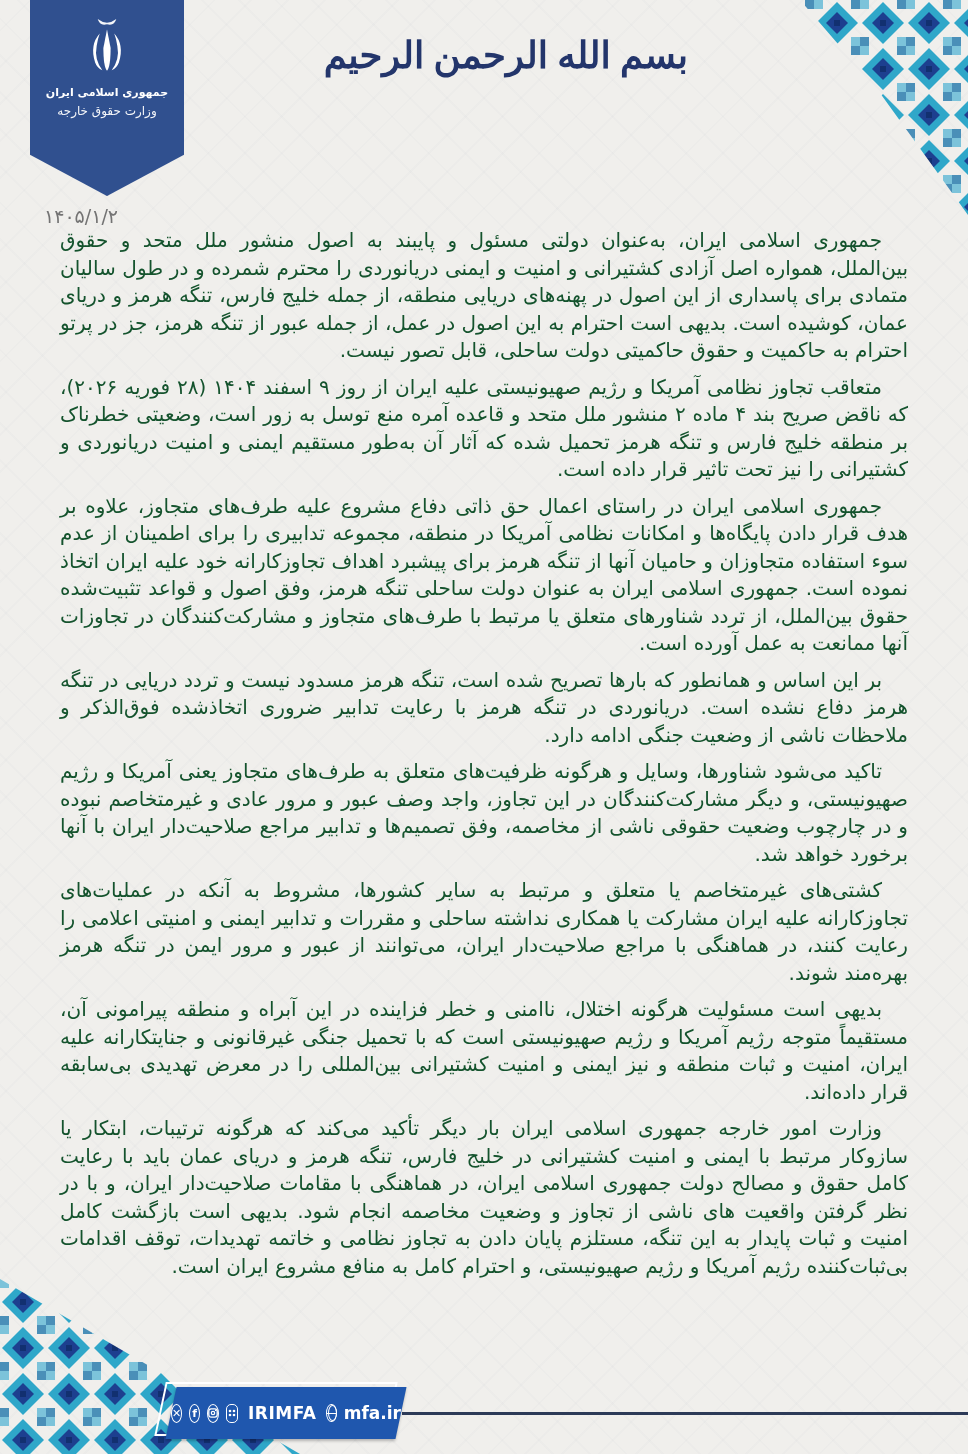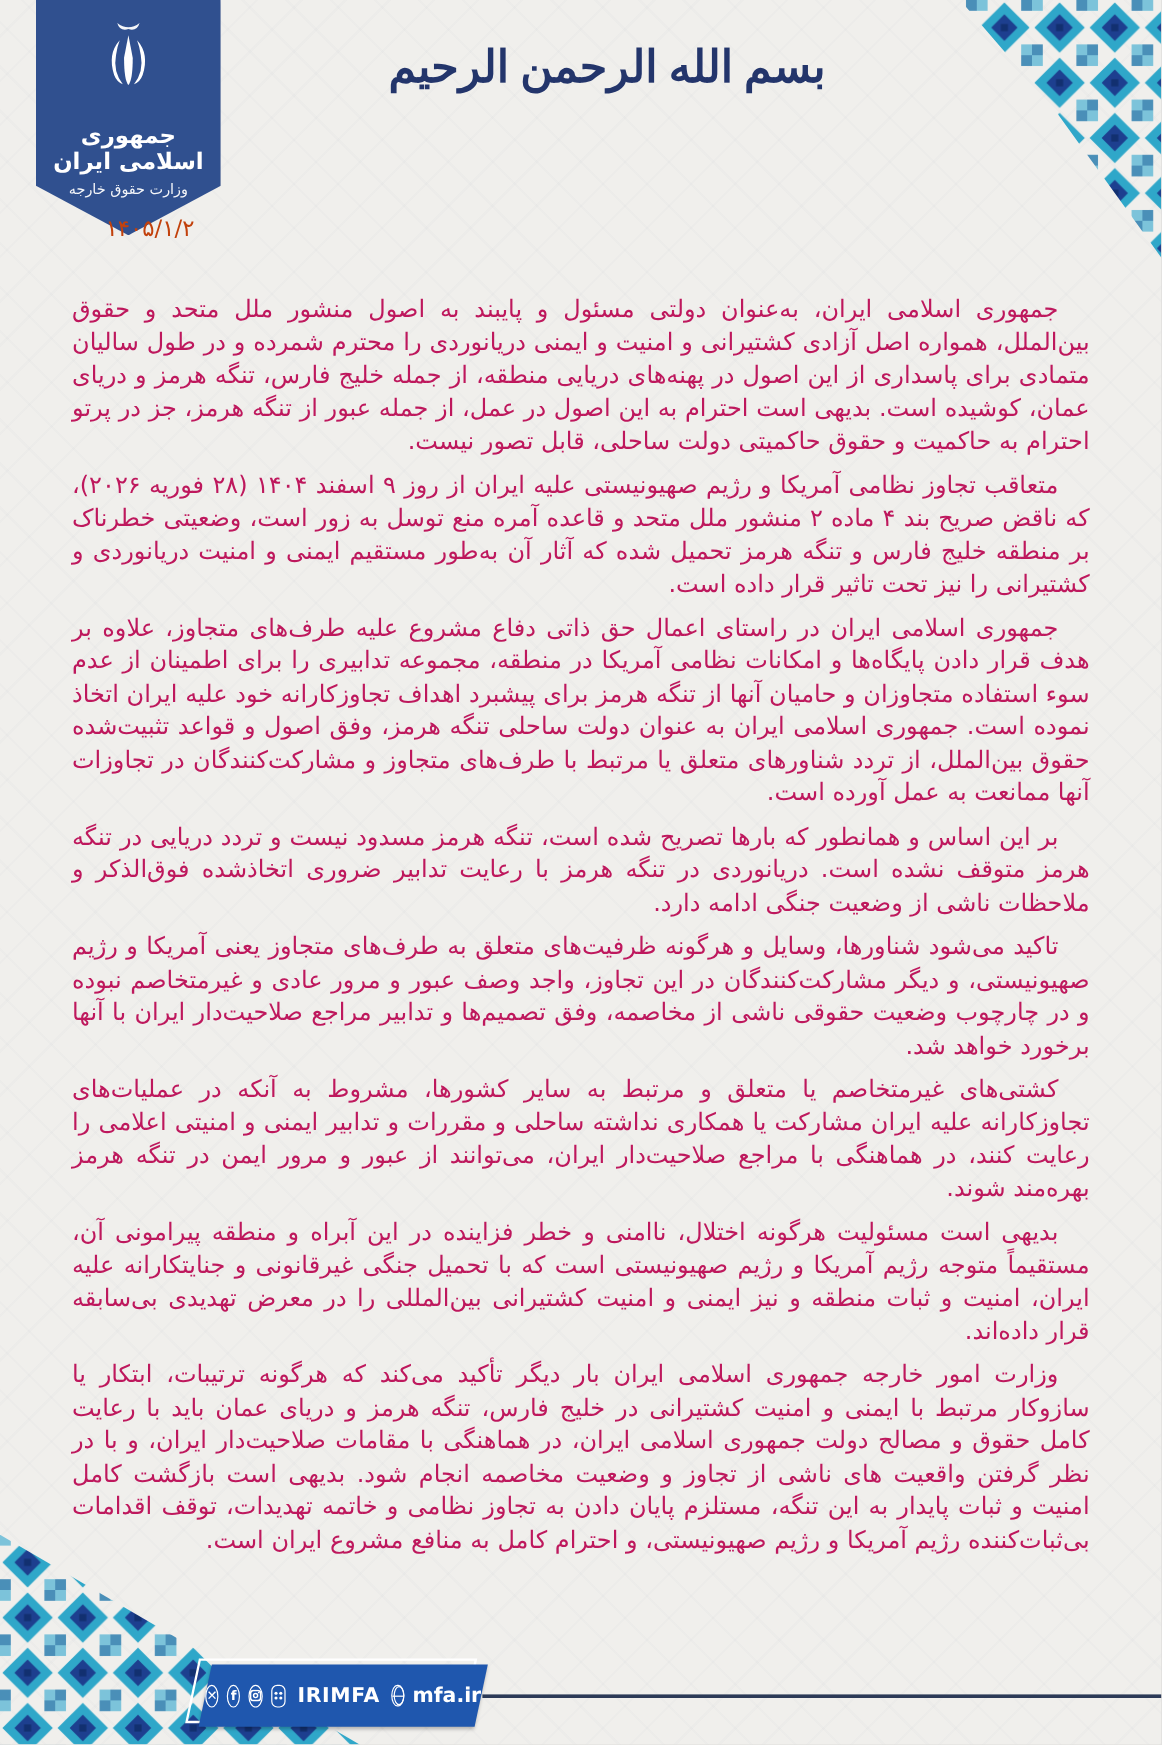--- a/index.html
+++ b/index.html
@@ -29,51 +29,50 @@
   
   .pennant{
     position:absolute; left:30px; top:0; width:154px; height:196px;
     background:#30508f;
     clip-path:polygon(0 0, 100% 0, 100% 79%, 50% 100%, 0 79%);
     display:flex; flex-direction:column; align-items:center;
     color:#fff; text-align:center;
     box-shadow:0 2px 4px rgba(0,0,0,.25);
   }
   .pennant .emblem{ margin-top:16px; width:58px; height:62px; }
-  .pennant .org1{ margin-top:24px; font-size:19px; font-weight:bold; direction:rtl; }
+  .pennant .org1{ margin-top:8px; font-size:11px; font-weight:bold; direction:rtl; }
   .pennant .org2{ margin-top:5px; font-size:12px; direction:rtl; opacity:.95; }
 
   
   .bismillah{
     position:absolute; top:34px; left:50%; transform:translateX(-44%);
     font-family:Liberation Serif, serif;
     font-size:37px; font-weight:bold; color:#23356b;
     direction:rtl; white-space:nowrap; letter-spacing:1px;
   }
 
   
   .title{
     position:absolute; top:136px; left:120px; right:120px;
     text-align:center; direction:rtl;
     font-weight:bold; color:#0d1322;
     font-size:25.5px; line-height:37px;
   }
   .date{
-    position:absolute; top:180px; left:44px;
-    font-size:19px; color:#c2410c; letter-spacing:7px;
+    position:absolute; top:205px; left:44px;
+    font-size:19px; color:#737373; letter-spacing:7px;
     direction:ltr; unicode-bidi:bidi-override;
     white-space:nowrap;
-    margin-left:44px;
   }
 
   
   .body-text{
-    position:absolute; top:244px; left:60px; right:60px;
+    position:absolute; top:227px; left:60px; right:60px;
     direction:rtl; text-align:justify;
-    color:#be185d; font-size:20px; line-height:27.5px;
+    color:#14532d; font-size:20px; line-height:27.5px;
   }
   .body-text p{ margin:0 0 9px; text-indent:26px; }
 
   
   .footer-line{
     position:absolute; top:1412px; left:402px; right:0;
     height:2.5px; background:#2c3a57;
   }
   .footer-banner-ghost{
     position:absolute; left:160px; top:1382px; width:232px; height:54px;
@@ -157,21 +156,21 @@
 
   <div class="bismillah">بسم الله الرحمن الرحیم</div>
 
 
   <div class="date">۱۴۰۵/۱/۲</div>
 
   <div class="body-text">
     <p>جمهوری اسلامی ایران، به‌عنوان دولتی مسئول و پایبند به اصول منشور ملل متحد و حقوق بین‌الملل، همواره اصل آزادی کشتیرانی و امنیت و ایمنی دریانوردی را محترم شمرده و در طول سالیان متمادی برای پاسداری از این اصول در پهنه‌های دریایی منطقه، از جمله خلیج فارس، تنگه هرمز و دریای عمان، کوشیده است. بدیهی است احترام به این اصول در عمل، از جمله عبور از تنگه هرمز، جز در پرتو احترام به حاکمیت و حقوق حاکمیتی دولت ساحلی، قابل تصور نیست.</p>
     <p>متعاقب تجاوز نظامی آمریکا و رژیم صهیونیستی علیه ایران از روز ۹ اسفند ۱۴۰۴ (۲۸ فوریه ۲۰۲۶)، که ناقض صریح بند ۴ ماده ۲ منشور ملل متحد و قاعده آمره منع توسل به زور است، وضعیتی خطرناک بر منطقه خلیج فارس و تنگه هرمز تحمیل شده که آثار آن به‌طور مستقیم ایمنی و امنیت دریانوردی و کشتیرانی را نیز تحت تاثیر قرار داده است.</p>
     <p>جمهوری اسلامی ایران در راستای اعمال حق ذاتی دفاع مشروع علیه طرف‌های متجاوز، علاوه بر هدف قرار دادن پایگاه‌ها و امکانات نظامی آمریکا در منطقه، مجموعه تدابیری را برای اطمینان از عدم سوء استفاده متجاوزان و حامیان آنها از تنگه هرمز برای پیشبرد اهداف تجاوزکارانه خود علیه ایران اتخاذ نموده است. جمهوری اسلامی ایران به عنوان دولت ساحلی تنگه هرمز، وفق اصول و قواعد تثبیت‌شده حقوق بین‌الملل، از تردد شناورهای متعلق یا مرتبط با طرف‌های متجاوز و مشارکت‌کنندگان در تجاوزات آنها ممانعت به عمل آورده است.</p>
-    <p>بر این اساس و همانطور که بارها تصریح شده است، تنگه هرمز مسدود نیست و تردد دریایی در تنگه هرمز متوقف نشده است. دریانوردی در تنگه هرمز با رعایت تدابیر ضروری اتخاذشده فوق‌الذکر و ملاحظات ناشی از وضعیت جنگی ادامه دارد.</p>
+    <p>بر این اساس و همانطور که بارها تصریح شده است، تنگه هرمز مسدود نیست و تردد دریایی در تنگه هرمز دفاع نشده است. دریانوردی در تنگه هرمز با رعایت تدابیر ضروری اتخاذشده فوق‌الذکر و ملاحظات ناشی از وضعیت جنگی ادامه دارد.</p>
     <p>تاکید می‌شود شناورها، وسایل و هرگونه ظرفیت‌های متعلق به طرف‌های متجاوز یعنی آمریکا و رژیم صهیونیستی، و دیگر مشارکت‌کنندگان در این تجاوز، واجد وصف عبور و مرور عادی و غیرمتخاصم نبوده و در چارچوب وضعیت حقوقی ناشی از مخاصمه، وفق تصمیم‌ها و تدابیر مراجع صلاحیت‌دار ایران با آنها برخورد خواهد شد.</p>
     <p>کشتی‌های غیرمتخاصم یا متعلق و مرتبط به سایر کشورها، مشروط به آنکه در عملیات‌های تجاوزکارانه علیه ایران مشارکت یا همکاری نداشته ساحلی و مقررات و تدابیر ایمنی و امنیتی اعلامی را رعایت کنند، در هماهنگی با مراجع صلاحیت‌دار ایران، می‌توانند از عبور و مرور ایمن در تنگه هرمز بهره‌مند شوند.</p>
     <p>بدیهی است مسئولیت هرگونه اختلال، ناامنی و خطر فزاینده در این آبراه و منطقه پیرامونی آن، مستقیماً متوجه رژیم آمریکا و رژیم صهیونیستی است که با تحمیل جنگی غیرقانونی و جنایتکارانه علیه ایران، امنیت و ثبات منطقه و نیز ایمنی و امنیت کشتیرانی بین‌المللی را در معرض تهدیدی بی‌سابقه قرار داده‌اند.</p>
     <p>وزارت امور خارجه جمهوری اسلامی ایران بار دیگر تأکید می‌کند که هرگونه ترتیبات، ابتکار یا سازوکار مرتبط با ایمنی و امنیت کشتیرانی در خلیج فارس، تنگه هرمز و دریای عمان باید با رعایت کامل حقوق و مصالح دولت جمهوری اسلامی ایران، در هماهنگی با مقامات صلاحیت‌دار ایران، و با در نظر گرفتن واقعیت های ناشی از تجاوز و وضعیت مخاصمه انجام شود. بدیهی است بازگشت کامل امنیت و ثبات پایدار به این تنگه، مستلزم پایان دادن به تجاوز نظامی و خاتمه تهدیدات، توقف اقدامات بی‌ثبات‌کننده رژیم آمریکا و رژیم صهیونیستی، و احترام کامل به منافع مشروع ایران است.</p>
   </div>
 
   <div class="footer-line"></div>
   <div class="footer-banner-ghost"></div>
   <div class="footer-banner">
     <div class="footer-inner">

